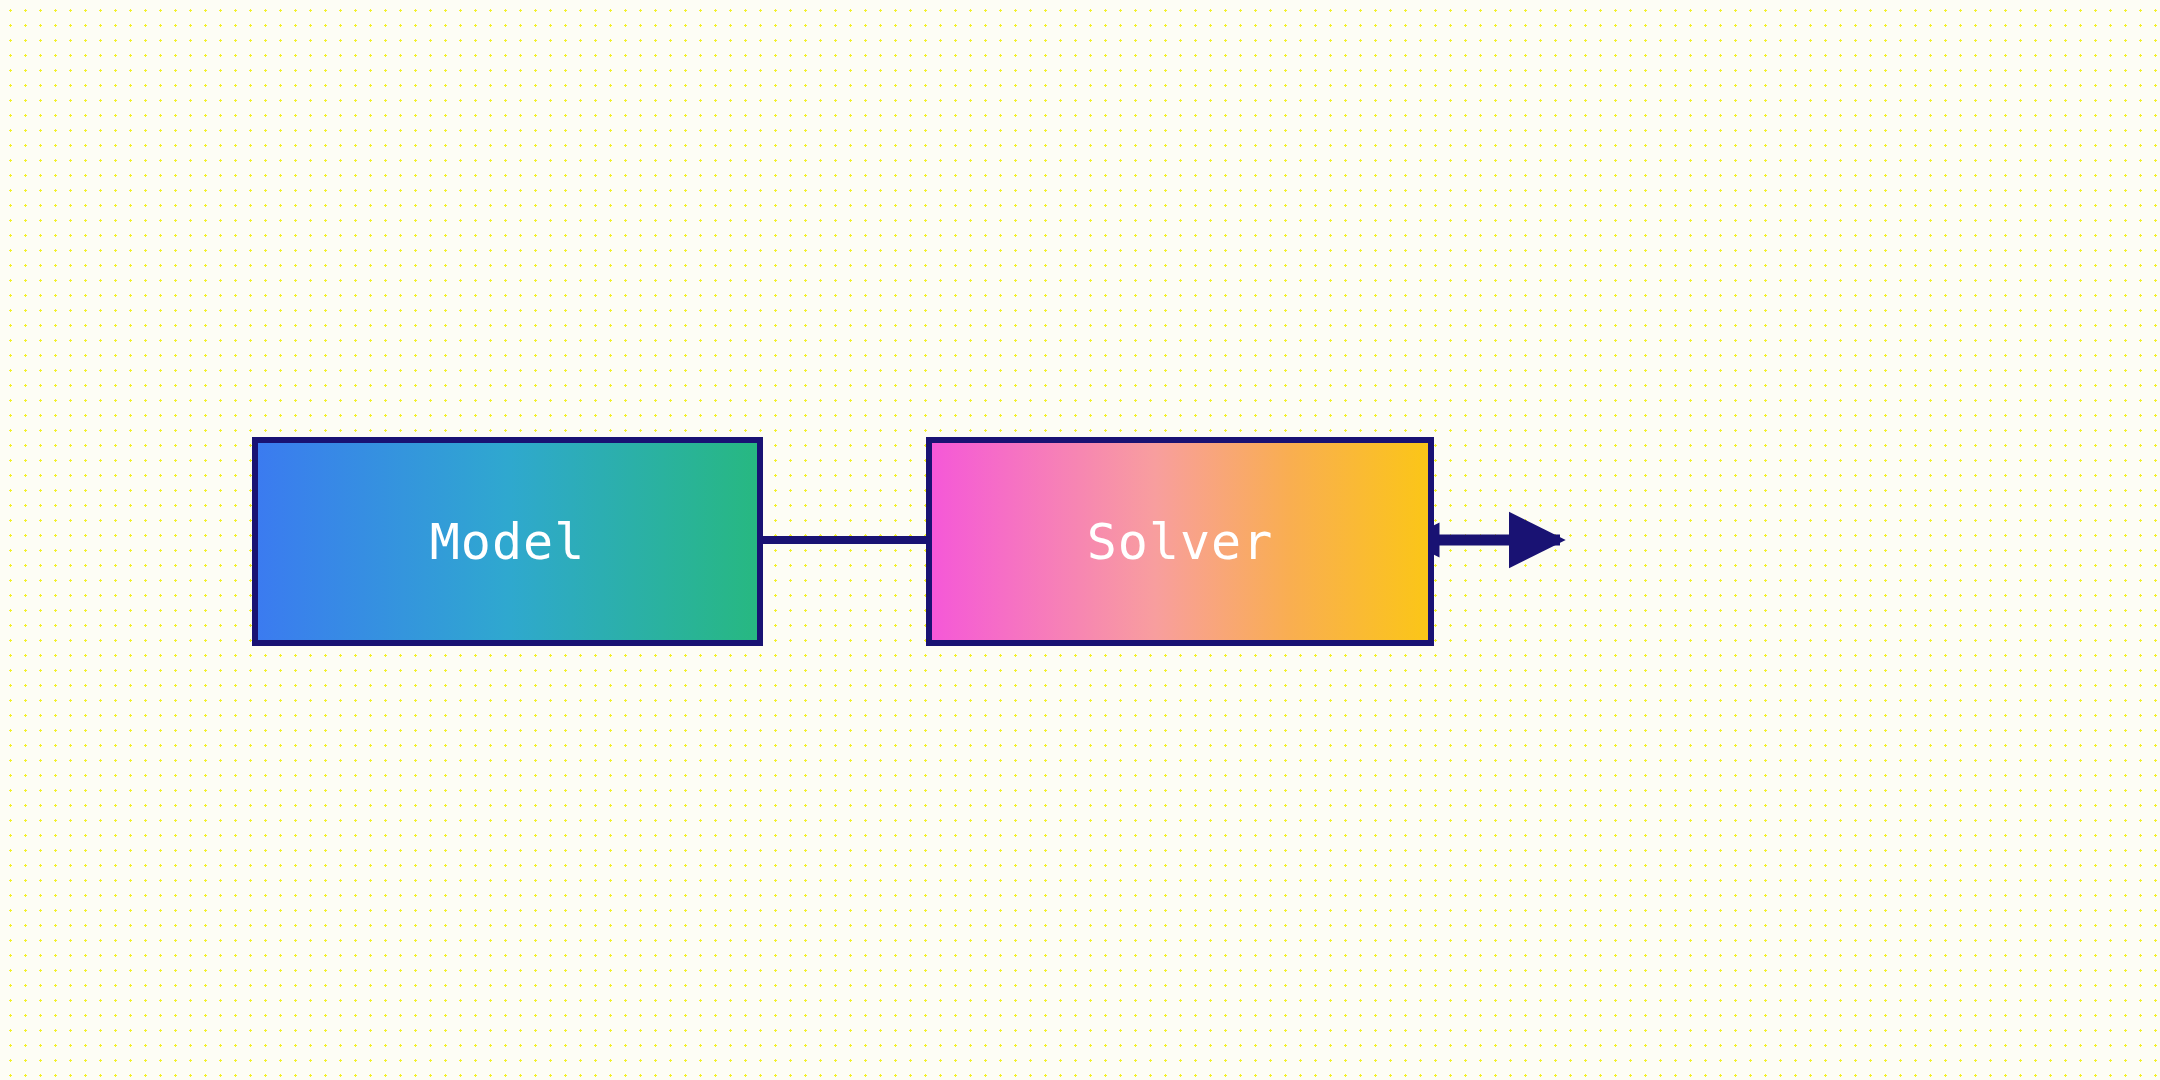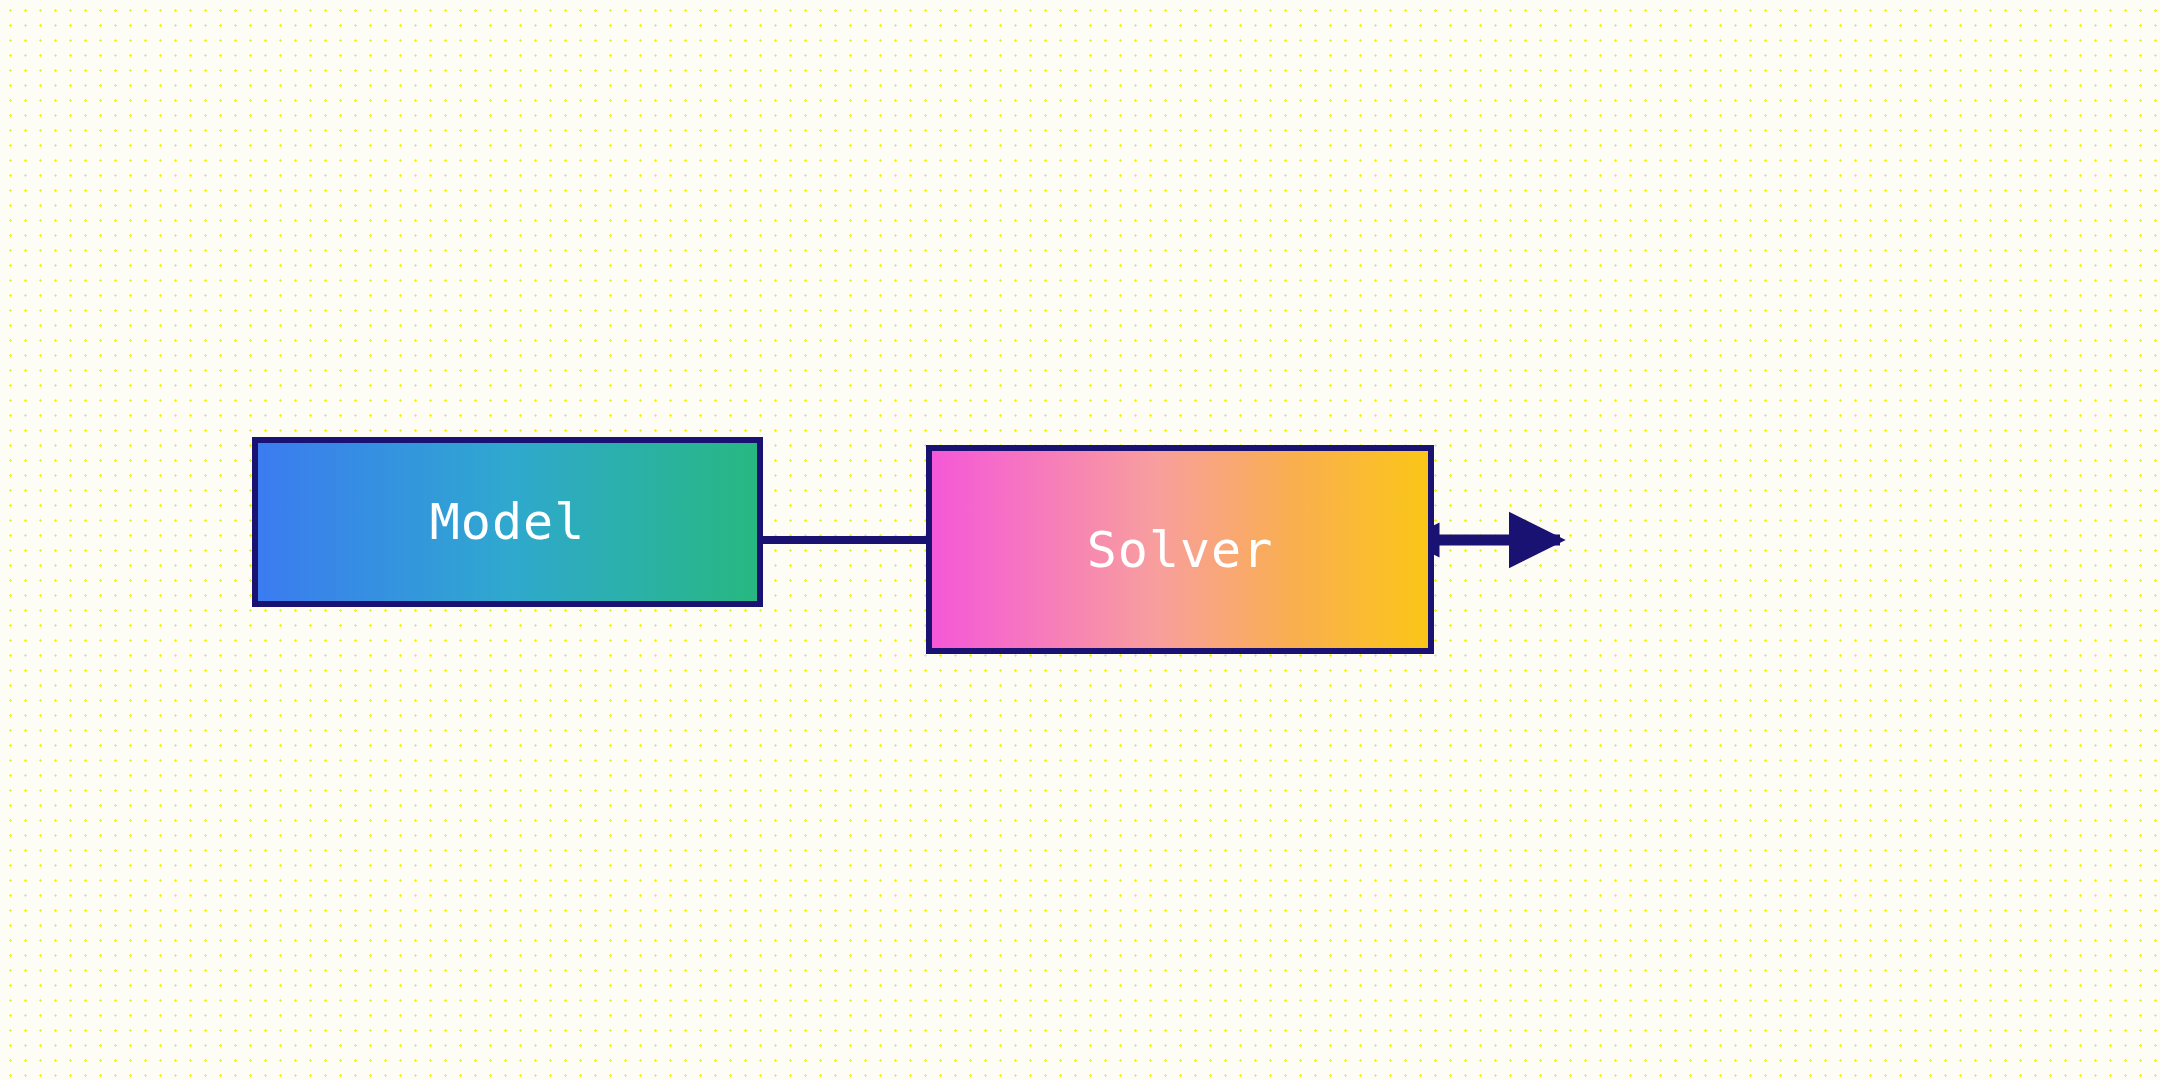--- a/index.html
+++ b/index.html
@@ -39,31 +39,30 @@
     font-weight: 400;
     letter-spacing: 1px;
     line-height: 1;
     user-select: none;
   }
 
   #node-model {
     left: 252px;
     top: 437px;
     width: 511px;
-    height: 170px;
+    height: 209px;
     background: linear-gradient(90deg, #3b7bf0 0%, #2fa8cf 50%, #27b881 100%);
   }
 
   #node-solver {
     left: 926px;
     top: 437px;
     width: 508px;
     height: 209px;
     background: linear-gradient(90deg, #f558d8 0%, #f89e9e 45%, #f9ae51 72%, #fbc617 100%);
-    margin-top: 8px;
   }
 
   #edge-layer {
     position: absolute;
     left: 0;
     top: 0;
     width: 2160px;
     height: 1080px;
     pointer-events: none;
   }

